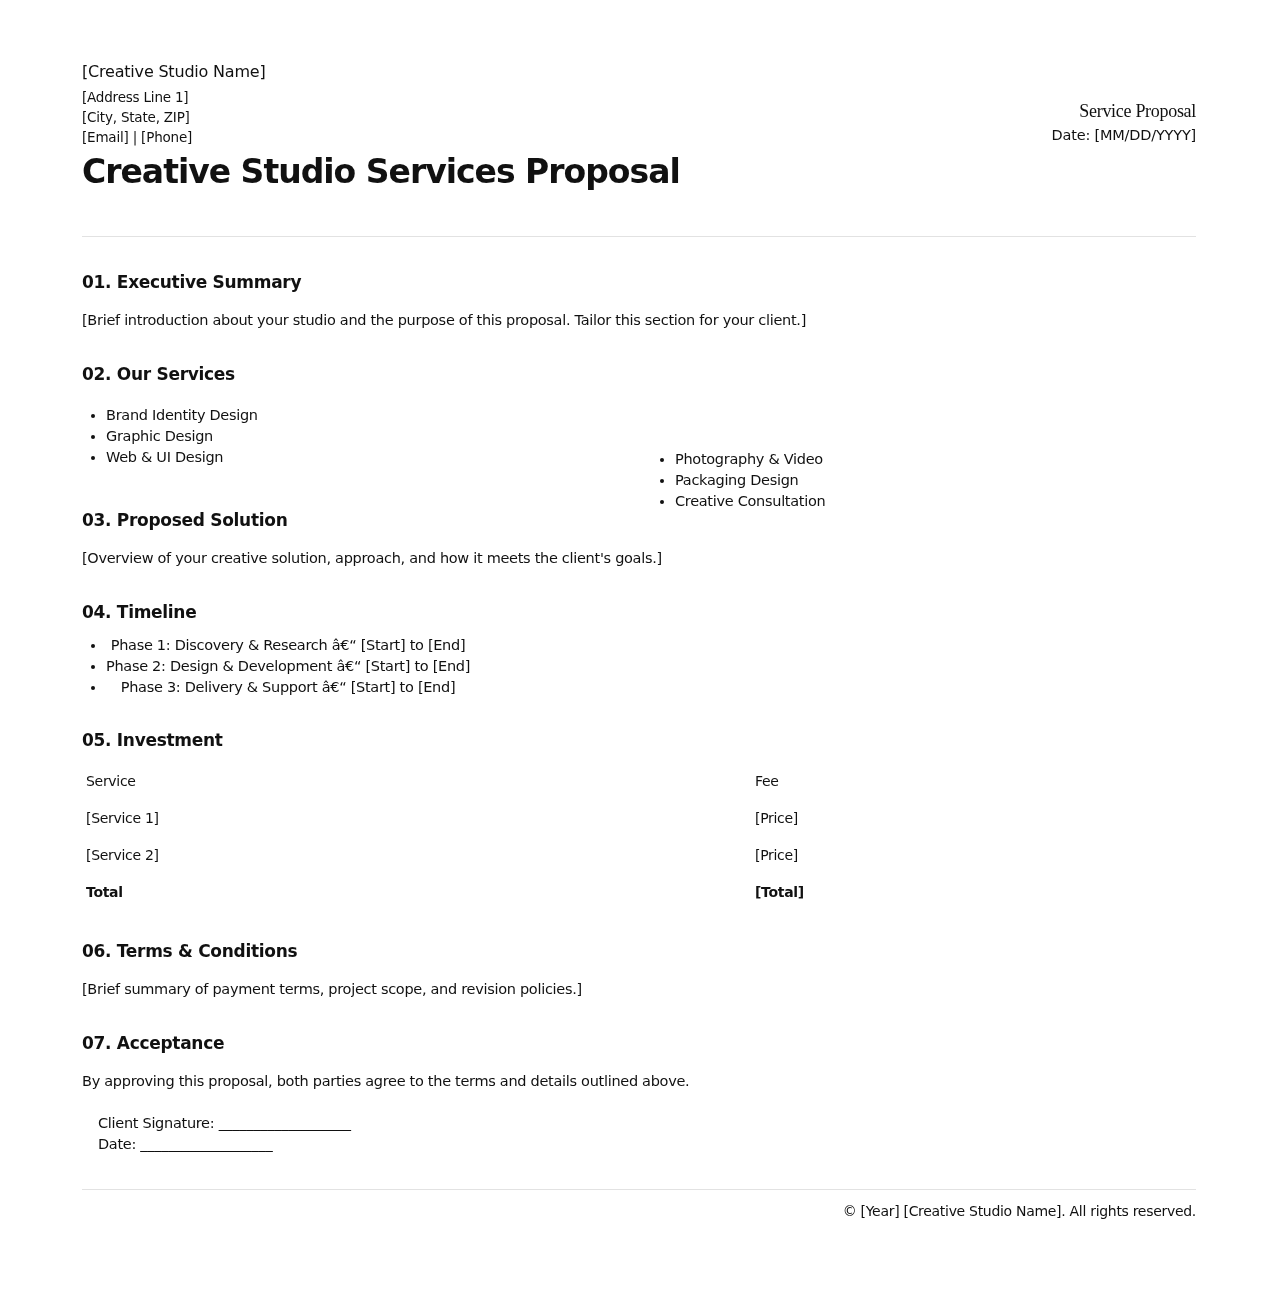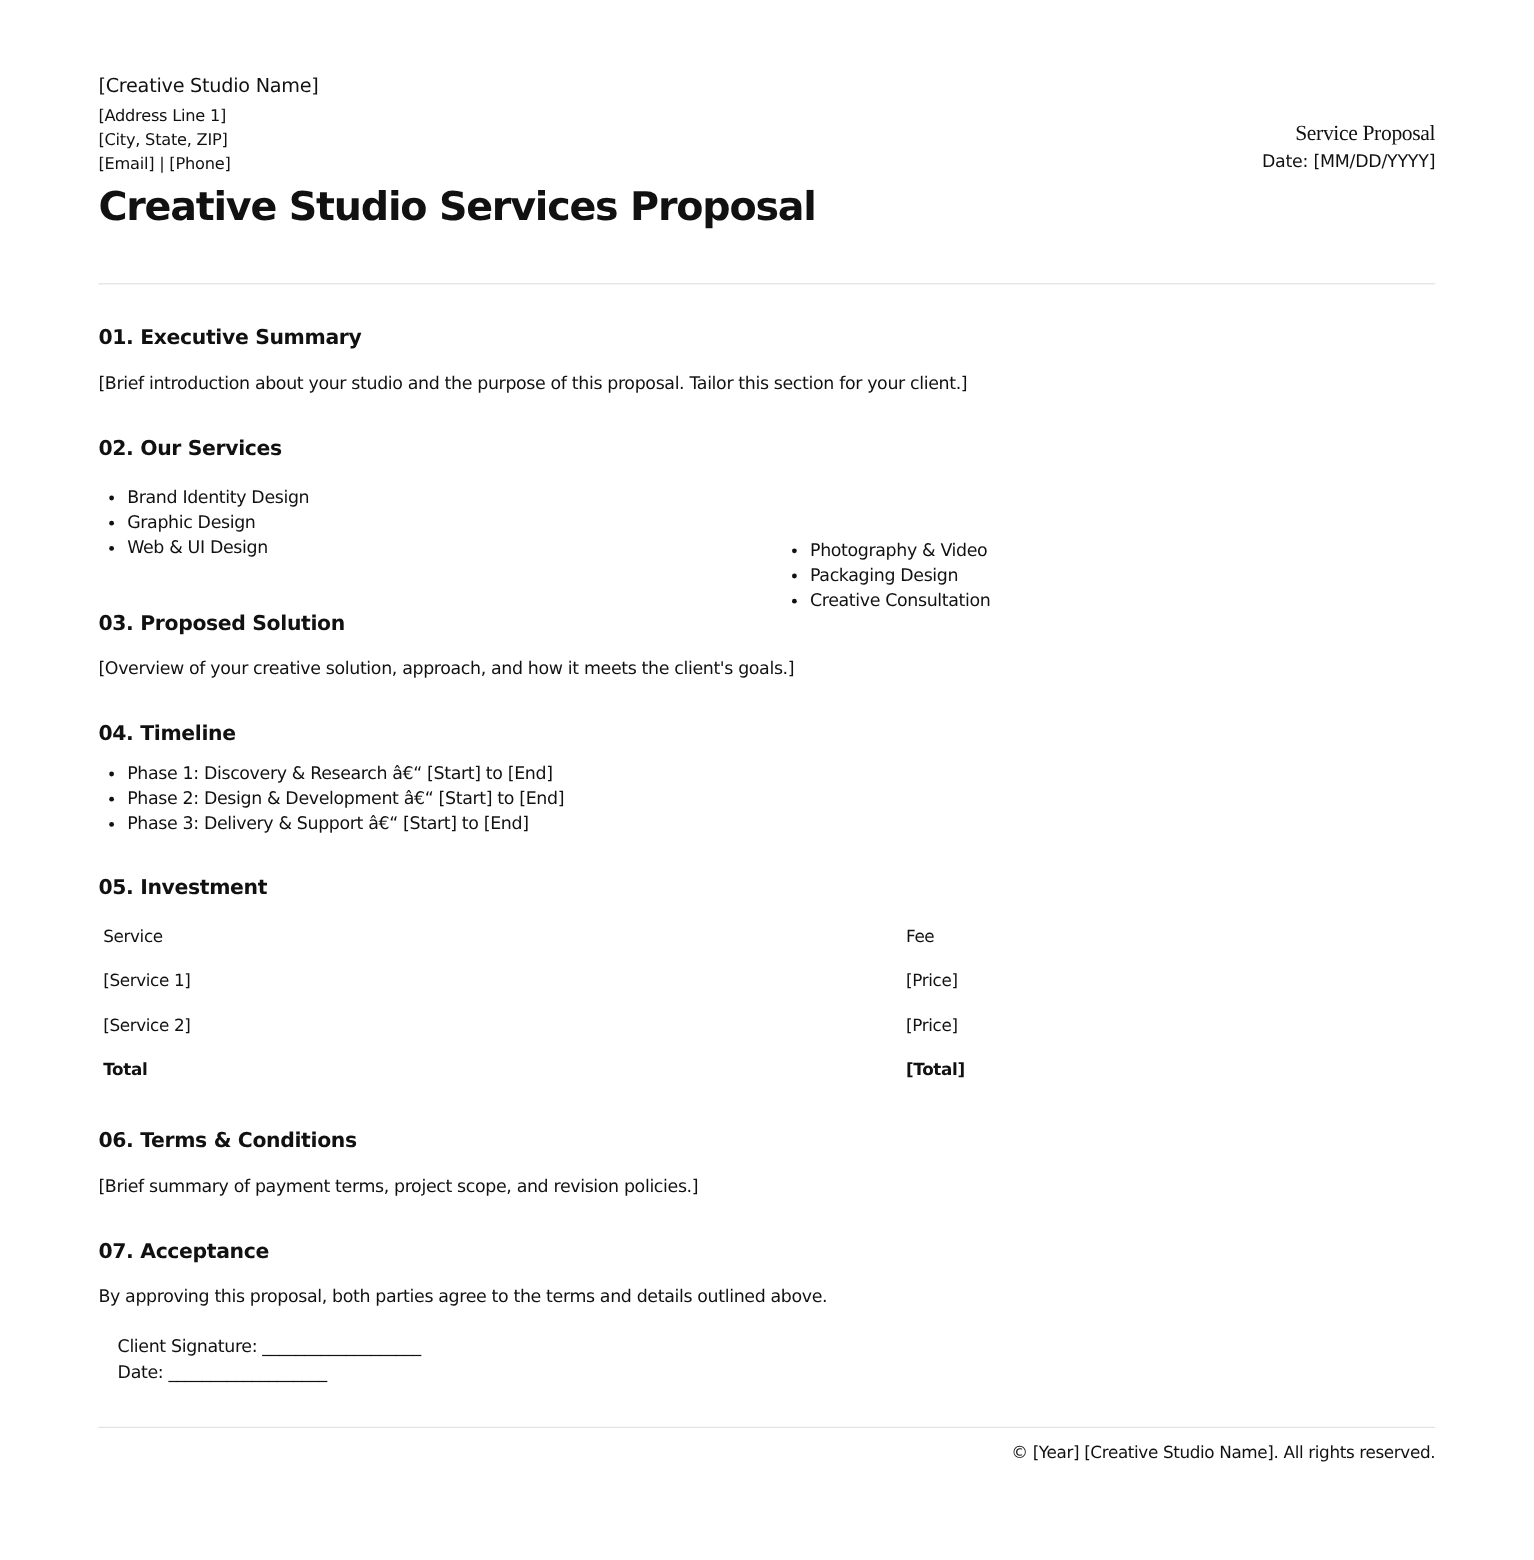--- a/index.html
+++ b/index.html
@@ -71,21 +71,21 @@
   <ul class="list" style="left:569px; top:405px;margin-top:44px;">
     <li>Photography &amp; Video</li>
     <li>Packaging Design</li>
     <li>Creative Consultation</li>
   </ul>
 
   <h2 class="h2" style="top:510px">03. Proposed Solution</h2>
   <div class="para" style="top:550px">[Overview of your creative solution, approach, and how it meets the client's goals.]</div>
 
   <h2 class="h2" style="top:602px">04. Timeline</h2>
-  <ul class="list" style="left:0; top:635px;">
+  <ul class="list" style="left:0; top:635px;text-align:center;">
     <li>Phase 1: Discovery &amp; Research â€“ [Start] to [End]</li>
     <li>Phase 2: Design &amp; Development â€“ [Start] to [End]</li>
     <li>Phase 3: Delivery &amp; Support â€“ [Start] to [End]</li>
   </ul>
 
   <h2 class="h2" style="top:730px">05. Investment</h2>
   <table class="inv-table">
     <tbody>
         <tr>
       <td>Service</td>

